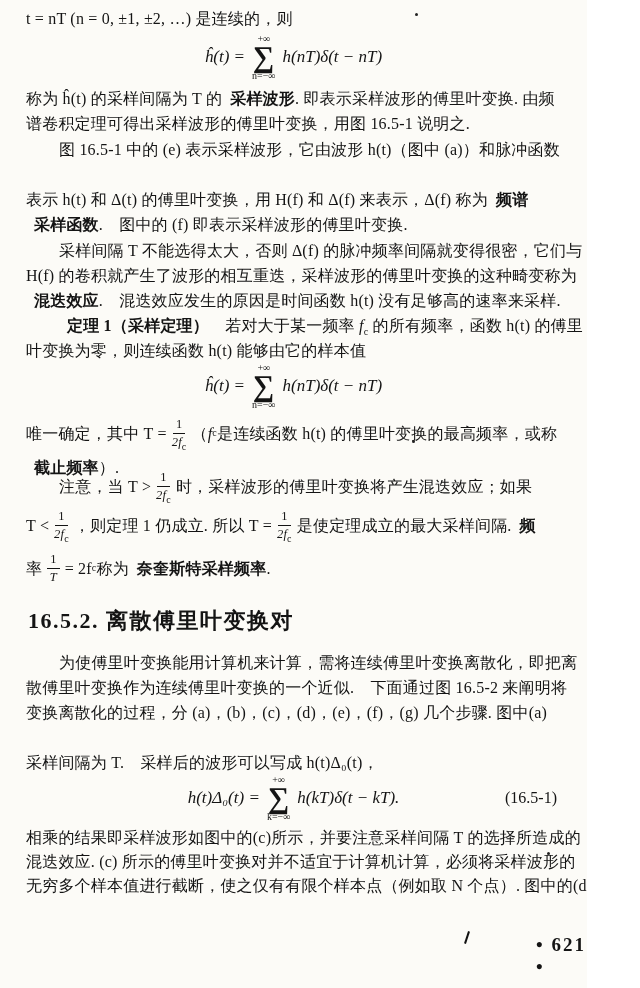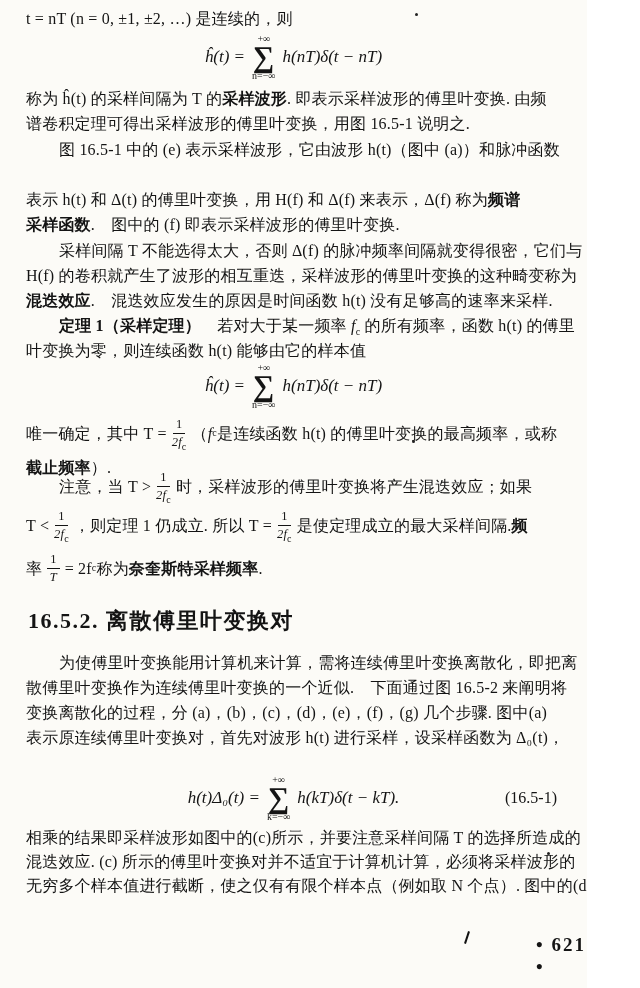--- a/index.html
+++ b/index.html
@@ -1,20 +1,20 @@
 <!DOCTYPE html>
 <html><head>
 <meta charset="utf-8">
 <style>
   html,body{margin:0;padding:0;background:#ffffff;}
   .page{position:relative;width:587px;height:988px;background:#fcfbf7;overflow:hidden;
         font-family:Liberation Serif, serif;color:#141414;}
   .line{position:absolute;left:26px;white-space:nowrap;font-size:16px;line-height:25px;letter-spacing:.2px;}
   .ind{padding-left:33px;}
-  .b{font-weight:bold;}
+  .b{font-weight:bold;margin-left:8px;}
   .iv{font-style:italic;}
   sub{font-size:10px;line-height:0;}
   .fl{display:flex;align-items:center;}
   .frac{display:inline-flex;flex-direction:column;align-items:center;font-size:12.5px;line-height:1.15;margin:0 5px;}
   .frac .num{border-bottom:1.3px solid #141414;padding:0 3px 1px;}
   .frac .den{padding-top:1px;}
   .formula{position:absolute;left:0;width:100%;display:flex;justify-content:center;align-items:center;
            font-size:17px;font-style:italic;}
   .sum{display:inline-flex;flex-direction:column;align-items:center;margin:0 7px;font-style:normal;}
   .sumtop,.sumbot{font-size:10px;line-height:1.1;}
@@ -114,21 +114,21 @@
       <span> 称为</span>
       <span class="b">奈奎斯特采样频率</span>
       <span>.</span>
   </div>
 
   <div class="heading" style="top:606px">16.5.2. 离散傅里叶变换对</div>
 
   <div class="line ind" style="top:650px">为使傅里叶变换能用计算机来计算，需将连续傅里叶变换离散化，即把离</div>
   <div class="line" style="top:675px">散傅里叶变换作为连续傅里叶变换的一个近似.　下面通过图 16.5-2 来阐明将</div>
   <div class="line" style="top:700px">变换离散化的过程，分 (a)，(b)，(c)，(d)，(e)，(f)，(g) 几个步骤. 图中(a)</div>
-  <div class="line" style="top:725px">表示原连续傅里叶变换对，首先对波形 h(t) 进行采样，设采样函数为 Δ₀(t)，</div>
+  <div class="line" style="top:750px">采样间隔为 T.　采样后的波形可以写成 h(t)Δ₀(t)，</div>
 
   <div class="formula" style="top:773px;height:50px">
     <span>h(t)Δ₀(t) =</span>
     <span class="sum">
       <span class="sumtop">+∞</span>
       <span class="sigma">∑</span>
       <span class="sumbot">k=−∞</span>
     </span>
     <span>h(kT)δ(t − kT).</span>
     <span class="eqnum">(16.5-1)</span>

